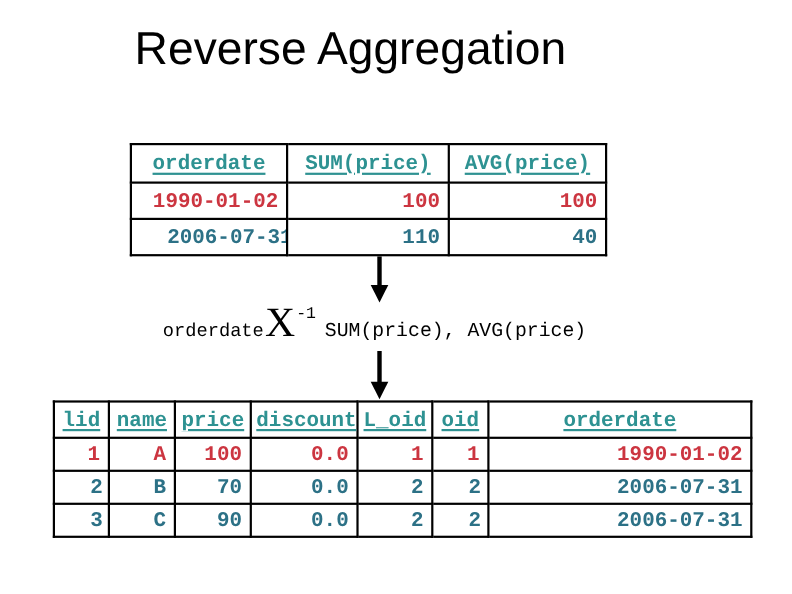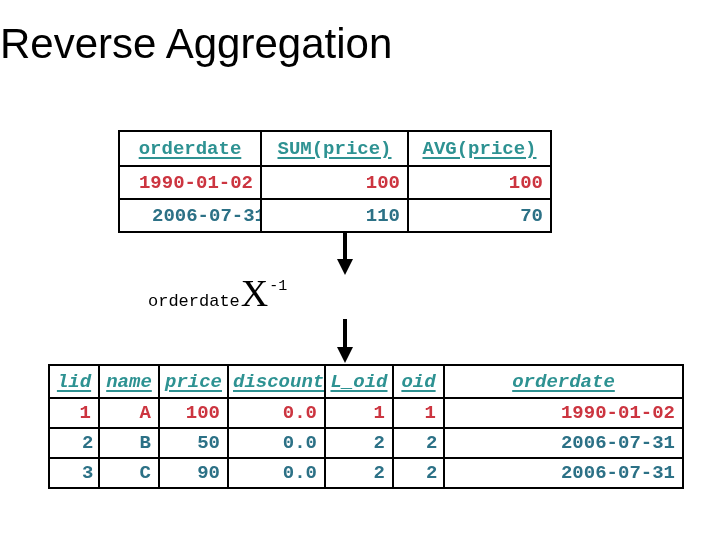--- a/index.html
+++ b/index.html
@@ -7,21 +7,21 @@
     position: relative;
     width: 720px; height: 540px;
     background: var(--background, #fff);
     overflow: hidden;
     font-family: "Liberation Mono", monospace;
   }
   .title {
     position: absolute;
     top: 20px; left: 0; width: 637px;
     margin: 0;
-    text-align: left;
+    text-align: center;
     font-family: "Liberation Sans", sans-serif;
     font-weight: 400;
     font-size: 42px;
     color: #000;
     letter-spacing: 0px;
   }
   table.tbl {
     position: absolute;
     border-collapse: collapse;
     table-layout: fixed;
@@ -42,21 +42,21 @@
     text-decoration: underline;
     text-decoration-thickness: 2px;
     text-underline-offset: 3px;
     padding: 0 4px;
   }
   .tbl td { text-align: right; padding: 0 7px 0 4px; }
   .tbl-top { left: 118px; top: 130px; width: 432px; }
   .tbl-top th { height: 33px; }
   .tbl-top td { height: 31px; }
   .tbl-bottom { left: 48px; top: 364px; width: 634px; }
-  .tbl-bottom th { height: 31px; font-style: italic; }
+  .tbl-bottom th { height: 31px; }
   .tbl-bottom td { height: 28px; }
   tr.row-red td { color: var(--data_red, #CC3540); }
   tr.row-teal td { color: var(--data_teal, #2C7186); padding-left: 32px; }
   .arrow { position: absolute; left: 334px; }
   .arrow-1 { top: 233px; }
   .arrow-2 { top: 319px; }
   .formula {
     position: absolute;
     left: 148px; top: 274px;
     display: flex;
@@ -103,34 +103,35 @@
     </thead>
     <tbody>
       <tr class="row-red">
         <td>1990-01-02</td>
         <td>100</td>
         <td>100</td>
       </tr>
       <tr class="row-teal">
         <td>2006-07-31</td>
         <td>110</td>
-        <td>70</td>
+        <td>40</td>
       </tr>
     </tbody>
   </table>
 
   <svg class="arrow arrow-1" width="22" height="44" viewBox="0 0 22 44">
     <line x1="11" y1="0" x2="11" y2="28" stroke="#000" stroke-width="4"></line>
     <polygon points="3,26 19,26 11,42" fill="#000"></polygon>
   </svg>
 
   <div class="formula">
     <span class="f-prefix">orderdate</span>
     <span class="f-chi">X</span>
     <span class="f-exp">-1</span>
+    <span class="f-suffix">SUM(price), AVG(price)</span>
   </div>
 
   <svg class="arrow arrow-2" width="22" height="46" viewBox="0 0 22 46">
     <line x1="11" y1="0" x2="11" y2="30" stroke="#000" stroke-width="4"></line>
     <polygon points="3,28 19,28 11,44" fill="#000"></polygon>
   </svg>
 
   <table class="tbl tbl-bottom">
     <colgroup>
       <col style="width:50px">
@@ -158,21 +159,21 @@
         <td>A</td>
         <td>100</td>
         <td>0.0</td>
         <td>1</td>
         <td>1</td>
         <td>1990-01-02</td>
       </tr>
       <tr class="row-teal">
         <td>2</td>
         <td>B</td>
-        <td>50</td>
+        <td>70</td>
         <td>0.0</td>
         <td>2</td>
         <td>2</td>
         <td>2006-07-31</td>
       </tr>
       <tr class="row-teal">
         <td>3</td>
         <td>C</td>
         <td>90</td>
         <td>0.0</td>

